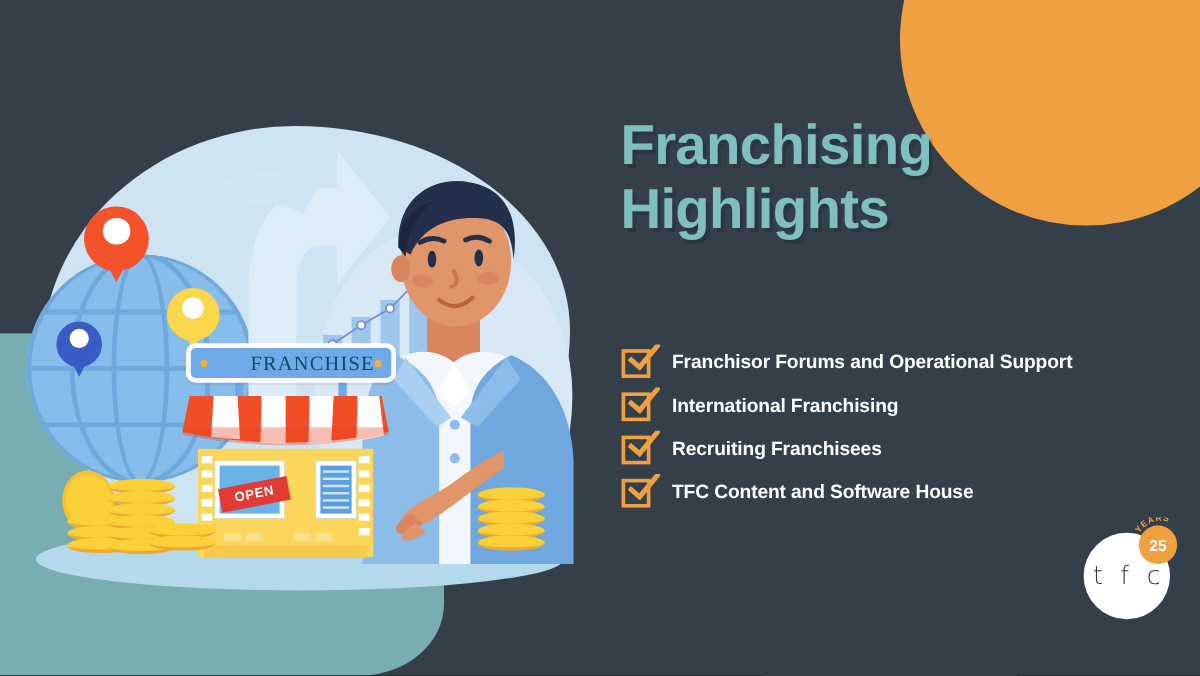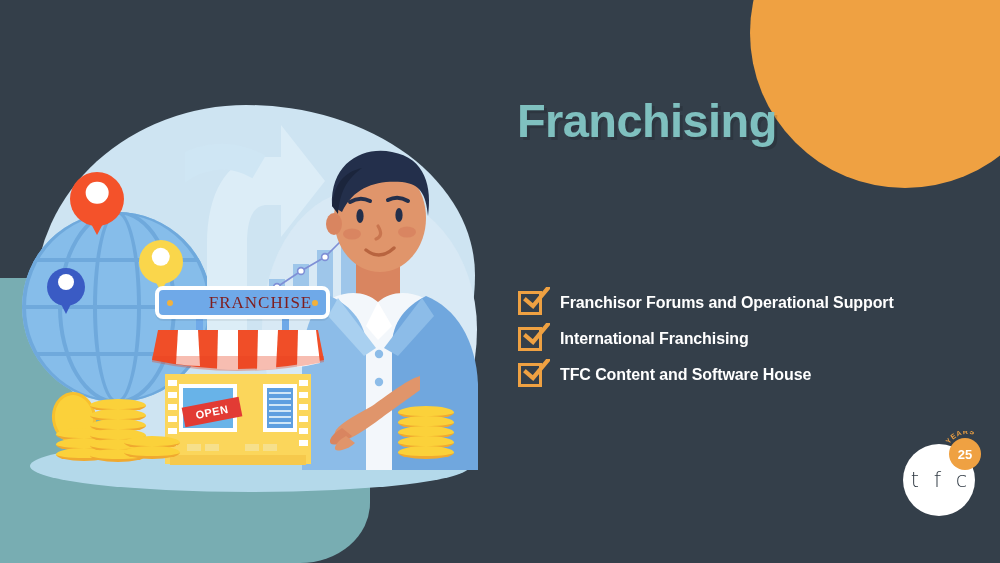--- a/index.html
+++ b/index.html
@@ -104,21 +104,21 @@
   
   .sign{
     position:absolute; left:155px; top:286px;
     width:175px; height:33px;
     background:#6FA9E8; border:4px solid #fff;
     border-radius:8px;
     display:flex; align-items:center; justify-content:center;
     box-shadow:0 2px 0 rgba(0,0,0,.06);
   }
   .sign .label{
-    color:#7f1d1d; font-size:17px; letter-spacing:1px;
+    color:#0c4a6e; font-size:17px; letter-spacing:1px;
     font-family:"Liberation Serif", serif; font-weight:400;margin-left:36px;
   }
   .sign .bulb{
     position:absolute; width:6px; height:6px; border-radius:50%;
     background:#F2B13D; top:50%; transform:translateY(-50%);
   }
   .sign .bulb-l{ left:8px; }
   .sign .bulb-r{ right:8px; }
   .sign-post{
     position:absolute; left:196px; top:316px;
@@ -414,20 +414,21 @@
   <div class="coins">
     <div class="coin" style="left:398px; top:406px;"></div>
     <div class="coin" style="left:398px; top:416px;"></div>
     <div class="coin" style="left:398px; top:426px;"></div>
     <div class="coin" style="left:398px; top:436px;"></div>
     <div class="coin" style="left:398px; top:446px;"></div>
   </div>
 
   <div class="title">
     <div>Franchising</div>
+    <div>Highlights</div>
   </div>
 
   <div class="checklist">
 
     <div class="check-row">
       <span class="check-box">
         <svg class="tick" viewBox="0 0 28 24">
           <polyline points="4,13 11,19 26,1" fill="none" stroke="#EFA142" stroke-width="4.2" stroke-linecap="square" stroke-linejoin="miter"></polyline>
         </svg>
       </span>
@@ -437,20 +438,28 @@
     <div class="check-row">
       <span class="check-box">
         <svg class="tick" viewBox="0 0 28 24">
           <polyline points="4,13 11,19 26,1" fill="none" stroke="#EFA142" stroke-width="4.2" stroke-linecap="square" stroke-linejoin="miter"></polyline>
         </svg>
       </span>
       <span class="check-label">International Franchising</span>
     </div>
 
 
+    <div class="check-row">
+      <span class="check-box">
+        <svg class="tick" viewBox="0 0 28 24">
+          <polyline points="4,13 11,19 26,1" fill="none" stroke="#EFA142" stroke-width="4.2" stroke-linecap="square" stroke-linejoin="miter"></polyline>
+        </svg>
+      </span>
+      <span class="check-label">Recruiting Franchisees</span>
+    </div>
 
     <div class="check-row">
       <span class="check-box">
         <svg class="tick" viewBox="0 0 28 24">
           <polyline points="4,13 11,19 26,1" fill="none" stroke="#EFA142" stroke-width="4.2" stroke-linecap="square" stroke-linejoin="miter"></polyline>
         </svg>
       </span>
       <span class="check-label">TFC Content and Software House</span>
     </div>
 

